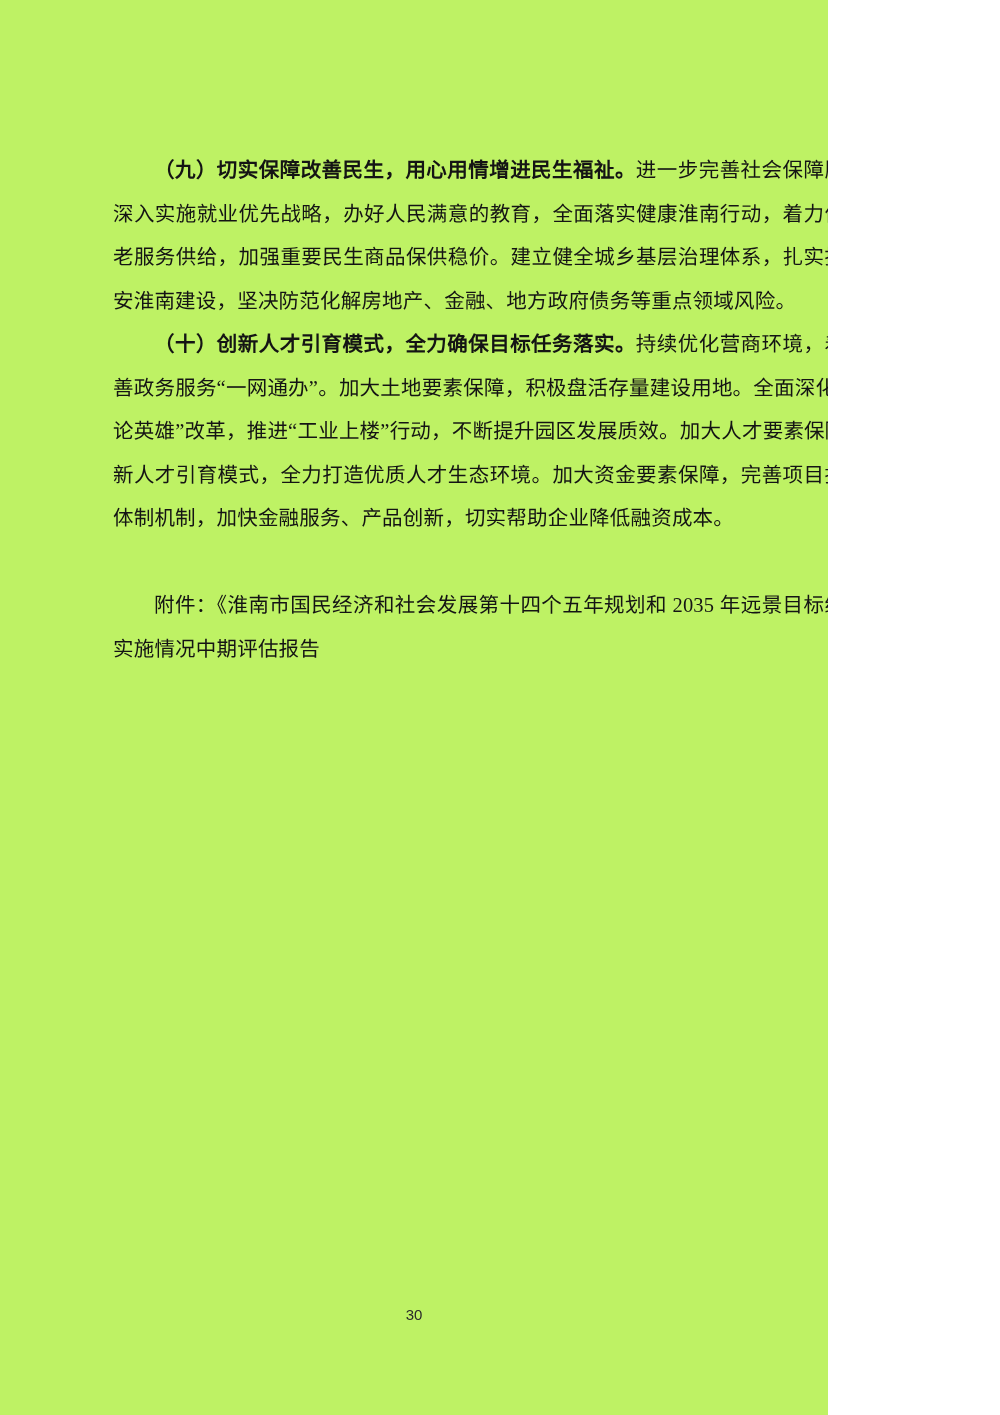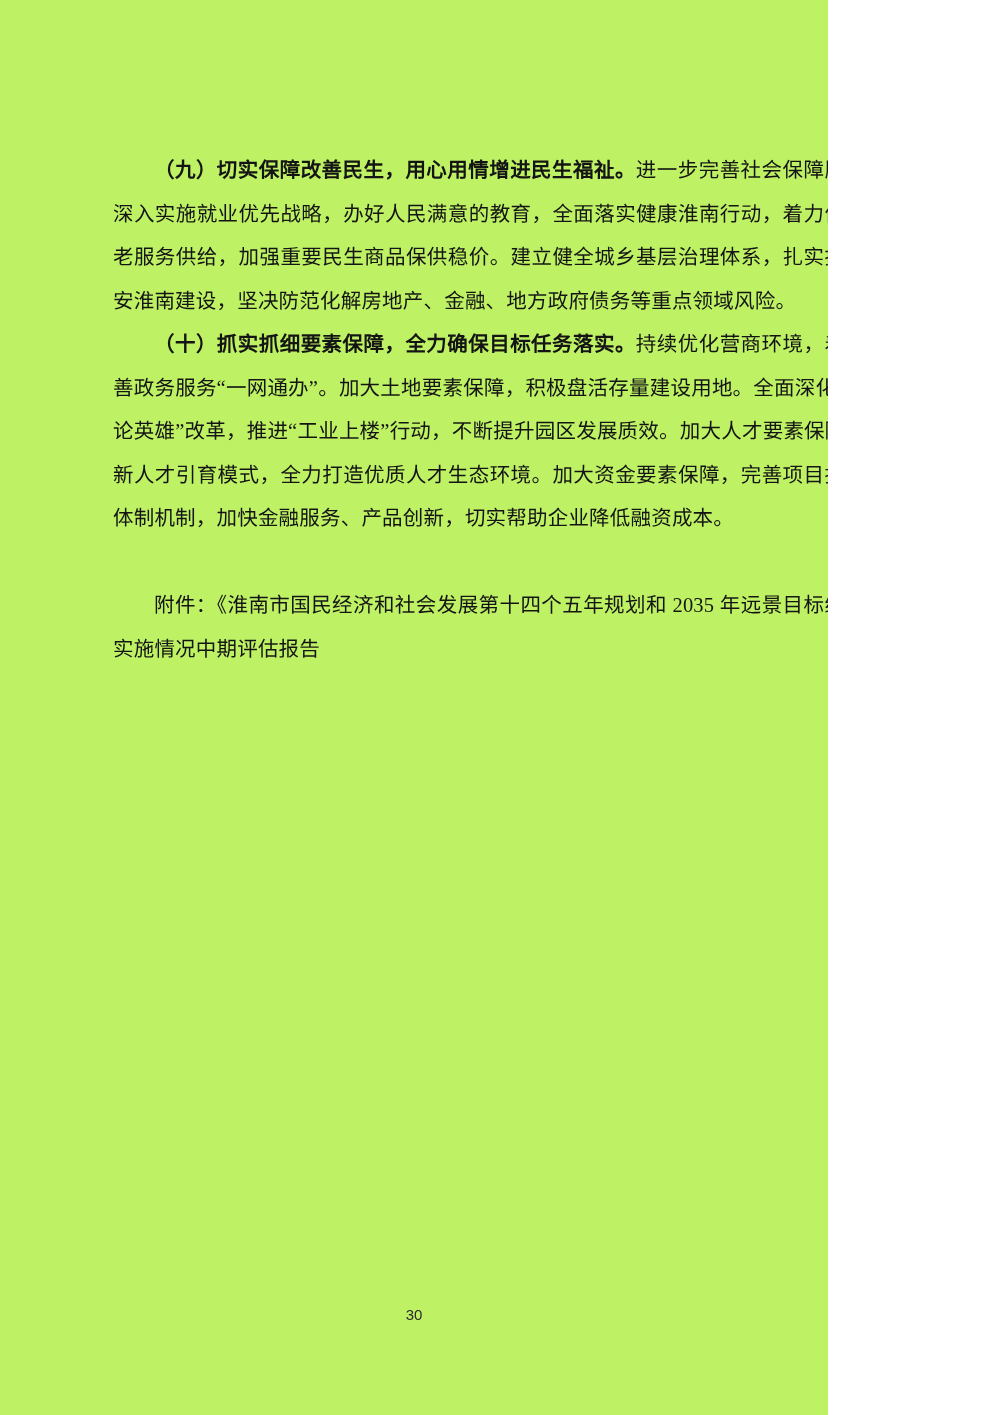--- a/index.html
+++ b/index.html
@@ -49,20 +49,20 @@
     color: #2a2a2a;
   }
 </style>
 </head>
 <body>
 
 <div class="page">
   <div class="content">
     <p><span class="lead">（九）切实保障改善民生，用心用情增进民生福祉。</span><span>进一步完善社会保障服务，深入实施就业优先战略，办好人民满意的教育，全面落实健康淮南行动，着力优化养老服务供给，加强重要民生商品保供稳价。建立健全城乡基层治理体系，扎实推进平安淮南建设，坚决防范化解房地产、金融、地方政府债务等重点领域风险。</span></p>
 
-    <p><span class="lead">（十）抓实抓细要素保障，全力确保目标任务落实。</span><span>持续优化营商环境，着力完善政务服务“一网通办”。加大土地要素保障，积极盘活存量建设用地。全面深化“亩均论英雄”改革，推进“工业上楼”行动，不断提升园区发展质效。加大人才要素保障，创新人才引育模式，全力打造优质人才生态环境。加大资金要素保障，完善项目投融资体制机制，加快金融服务、产品创新，切实帮助企业降低融资成本。</span></p>
+    <p><span class="lead">（十）创新人才引育模式，全力确保目标任务落实。</span><span>持续优化营商环境，着力完善政务服务“一网通办”。加大土地要素保障，积极盘活存量建设用地。全面深化“亩均论英雄”改革，推进“工业上楼”行动，不断提升园区发展质效。加大人才要素保障，创新人才引育模式，全力打造优质人才生态环境。加大资金要素保障，完善项目投融资体制机制，加快金融服务、产品创新，切实帮助企业降低融资成本。</span></p>
 
 
     <p class="attachment">附件：《淮南市国民经济和社会发展第十四个五年规划和 2035 年远景目标纲要》实施情况中期评估报告</p>
   </div>
 
   <div class="page-number">30</div>
 </div>
 
 </body></html>

